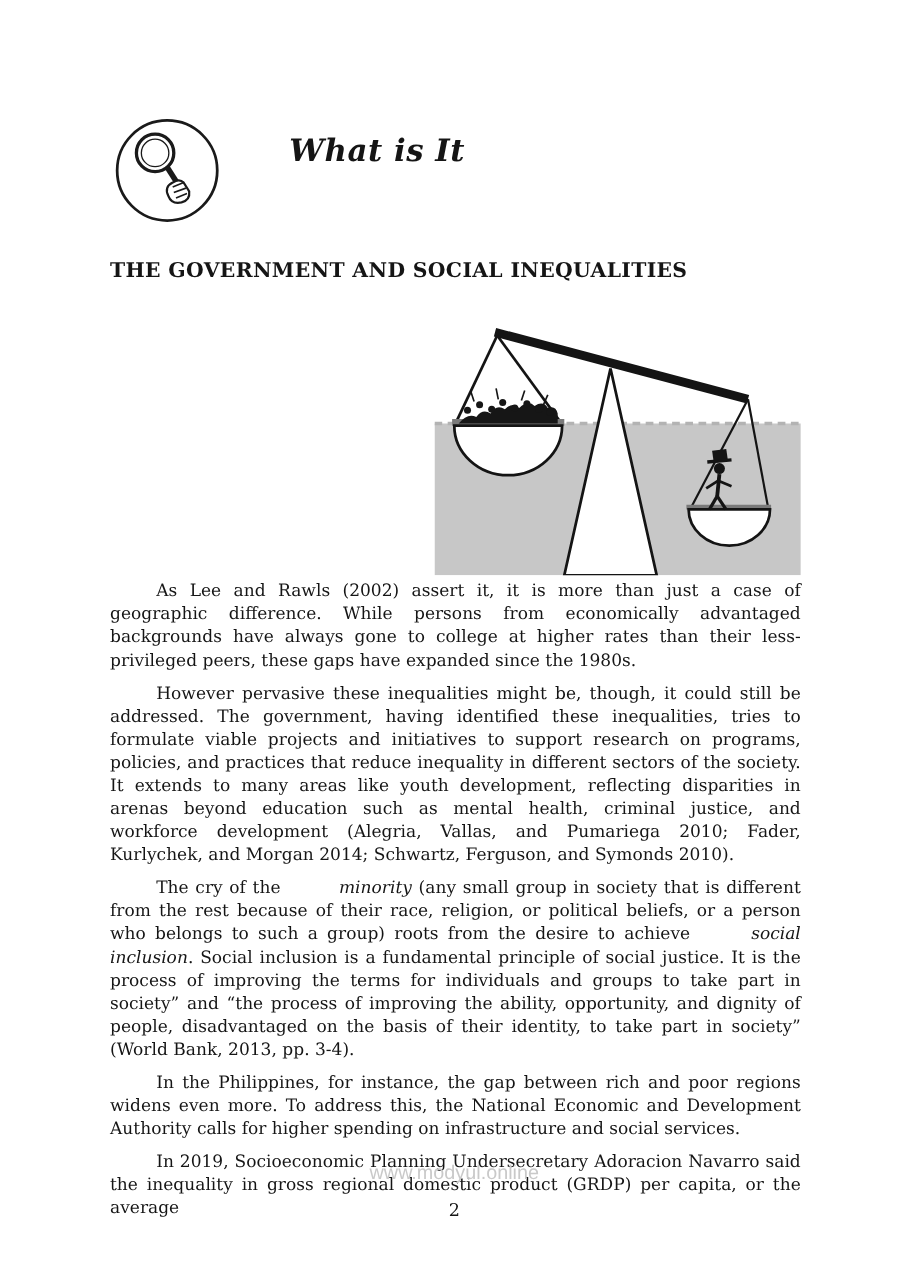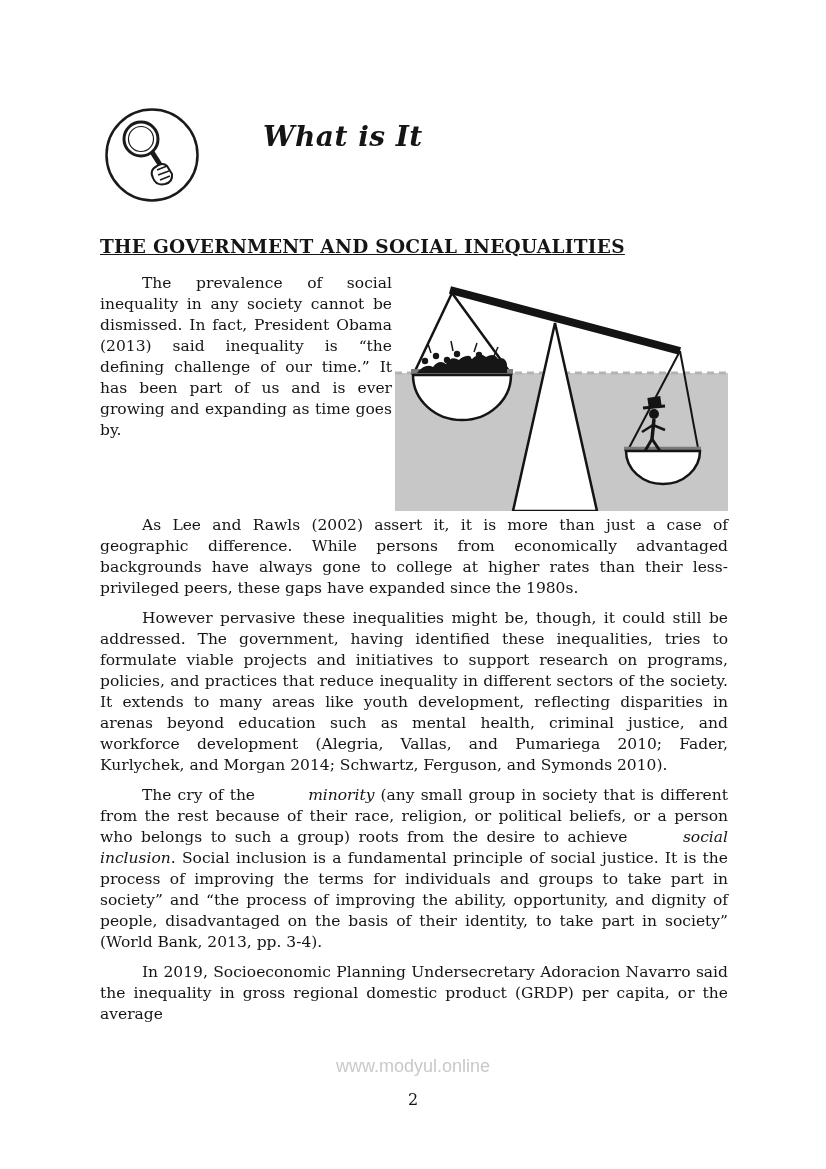--- a/index.html
+++ b/index.html
@@ -9,21 +9,21 @@
     background:#ffffff; color:#151515; overflow:hidden;
     font-family:"DejaVu Serif","Liberation Serif",serif;
   }
   .badge{ position:absolute; left:103px; top:106px; width:98px; height:98px; }
   .page-title{
     position:absolute; left:263px; top:120px;
     font-size:28px; font-weight:bold; font-style:italic; letter-spacing:.5px;
   }
   .content{ position:absolute; left:100px; top:236px; width:628px; }
   .heading{
-    font-size:18.5px; font-weight:bold; letter-spacing:.3px; margin-bottom:16px;text-decoration:underline;
+    font-size:18.5px; font-weight:bold; letter-spacing:.3px; margin-bottom:28px;
   }
   .cols{ display:flex; justify-content:space-between; align-items:flex-start; }
   .leftcol{ width:292px; }
   .figure{ width:333px; height:230px; margin-top:8px; flex:0 0 auto; }
   .figure svg{ display:block; width:100%; height:100%; }
   .para{
     font-size:15.5px; line-height:21px; text-align:justify;
     text-indent:42px; margin-bottom:9px;
   }
   .para em{ font-style:italic;margin-left:47px; }
@@ -54,21 +54,20 @@
     </svg>
   </div>
 
   <div class="page-title">What is It</div>
 
   <div class="content">
     <div class="heading">THE GOVERNMENT AND SOCIAL INEQUALITIES</div>
 
     <div class="cols">
       <div class="leftcol">
-          <p class="para"><span>The prevalence of social inequality in any society cannot be dismissed. In fact, President Obama (2013) said inequality is “the defining challenge of our time.” It has been part of us and is ever growing and expanding as time goes by.</span></p>
         </div>
 
       <div class="figure">
         <svg viewBox="0 0 333 230" xmlns="http://www.w3.org/2000/svg">
 
           <rect x="0" y="92" width="333" height="138" fill="#c7c7c7"></rect>
           <line x1="0" y1="92" x2="333" y2="92" stroke="#b3b3b3" stroke-width="3" stroke-dasharray="7 5"></line>
 
           <polygon points="160,42 118,230 202,230" fill="#ffffff" stroke="#141414" stroke-width="2.5"></polygon>
 
@@ -109,19 +108,20 @@
           <line x1="257" y1="158" x2="250" y2="170" stroke="#141414" stroke-width="3"></line>
           <line x1="257" y1="158" x2="265" y2="170" stroke="#141414" stroke-width="3"></line>
         </svg>
       </div>
     </div>
 
     <div class="bodycol">
         <p class="para"><span>As Lee and Rawls (2002) assert it, it is more than just a case of geographic difference. While persons from economically advantaged backgrounds have always gone to college at higher rates than their less-privileged peers, these gaps have expanded since the 1980s.</span></p>
         <p class="para"><span>However pervasive these inequalities might be, though, it could still be addressed. The government, having identified these inequalities, tries to formulate viable projects and initiatives to support research on programs, policies, and practices that reduce inequality in different sectors of the society. It extends to many areas like youth development, reflecting disparities in arenas beyond education such as mental health, criminal justice, and workforce development (Alegria, Vallas, and Pumariega 2010; Fader, Kurlychek, and Morgan 2014; Schwartz, Ferguson, and Symonds 2010).</span></p>
         <p class="para"><span>The cry of the </span><em>minority</em><span> (any small group in society that is different from the rest because of their race, religion, or political beliefs, or a person who belongs to such a group) roots from the desire to achieve </span><em>social inclusion</em><span>. Social inclusion is a fundamental principle of social justice. It is the process of improving the terms for individuals and groups to take part in society” and “the process of improving the ability, opportunity, and dignity of people, disadvantaged on the basis of their identity, to take part in society” (World Bank, 2013, pp. 3-4).</span></p>
+        <p class="para"><span>In the Philippines, for instance, the gap between rich and poor regions widens even more. To address this, the National Economic and Development Authority calls for higher spending on infrastructure and social services.</span></p>
         <p class="para"><span>In 2019, Socioeconomic Planning Undersecretary Adoracion Navarro said the inequality in gross regional domestic product (GRDP) per capita, or the average</span></p>
       </div>
   </div>
 
   <div class="footer-num">2</div>
   <div class="watermark">www.modyul.online</div>
 </div>
 
 </body></html>

